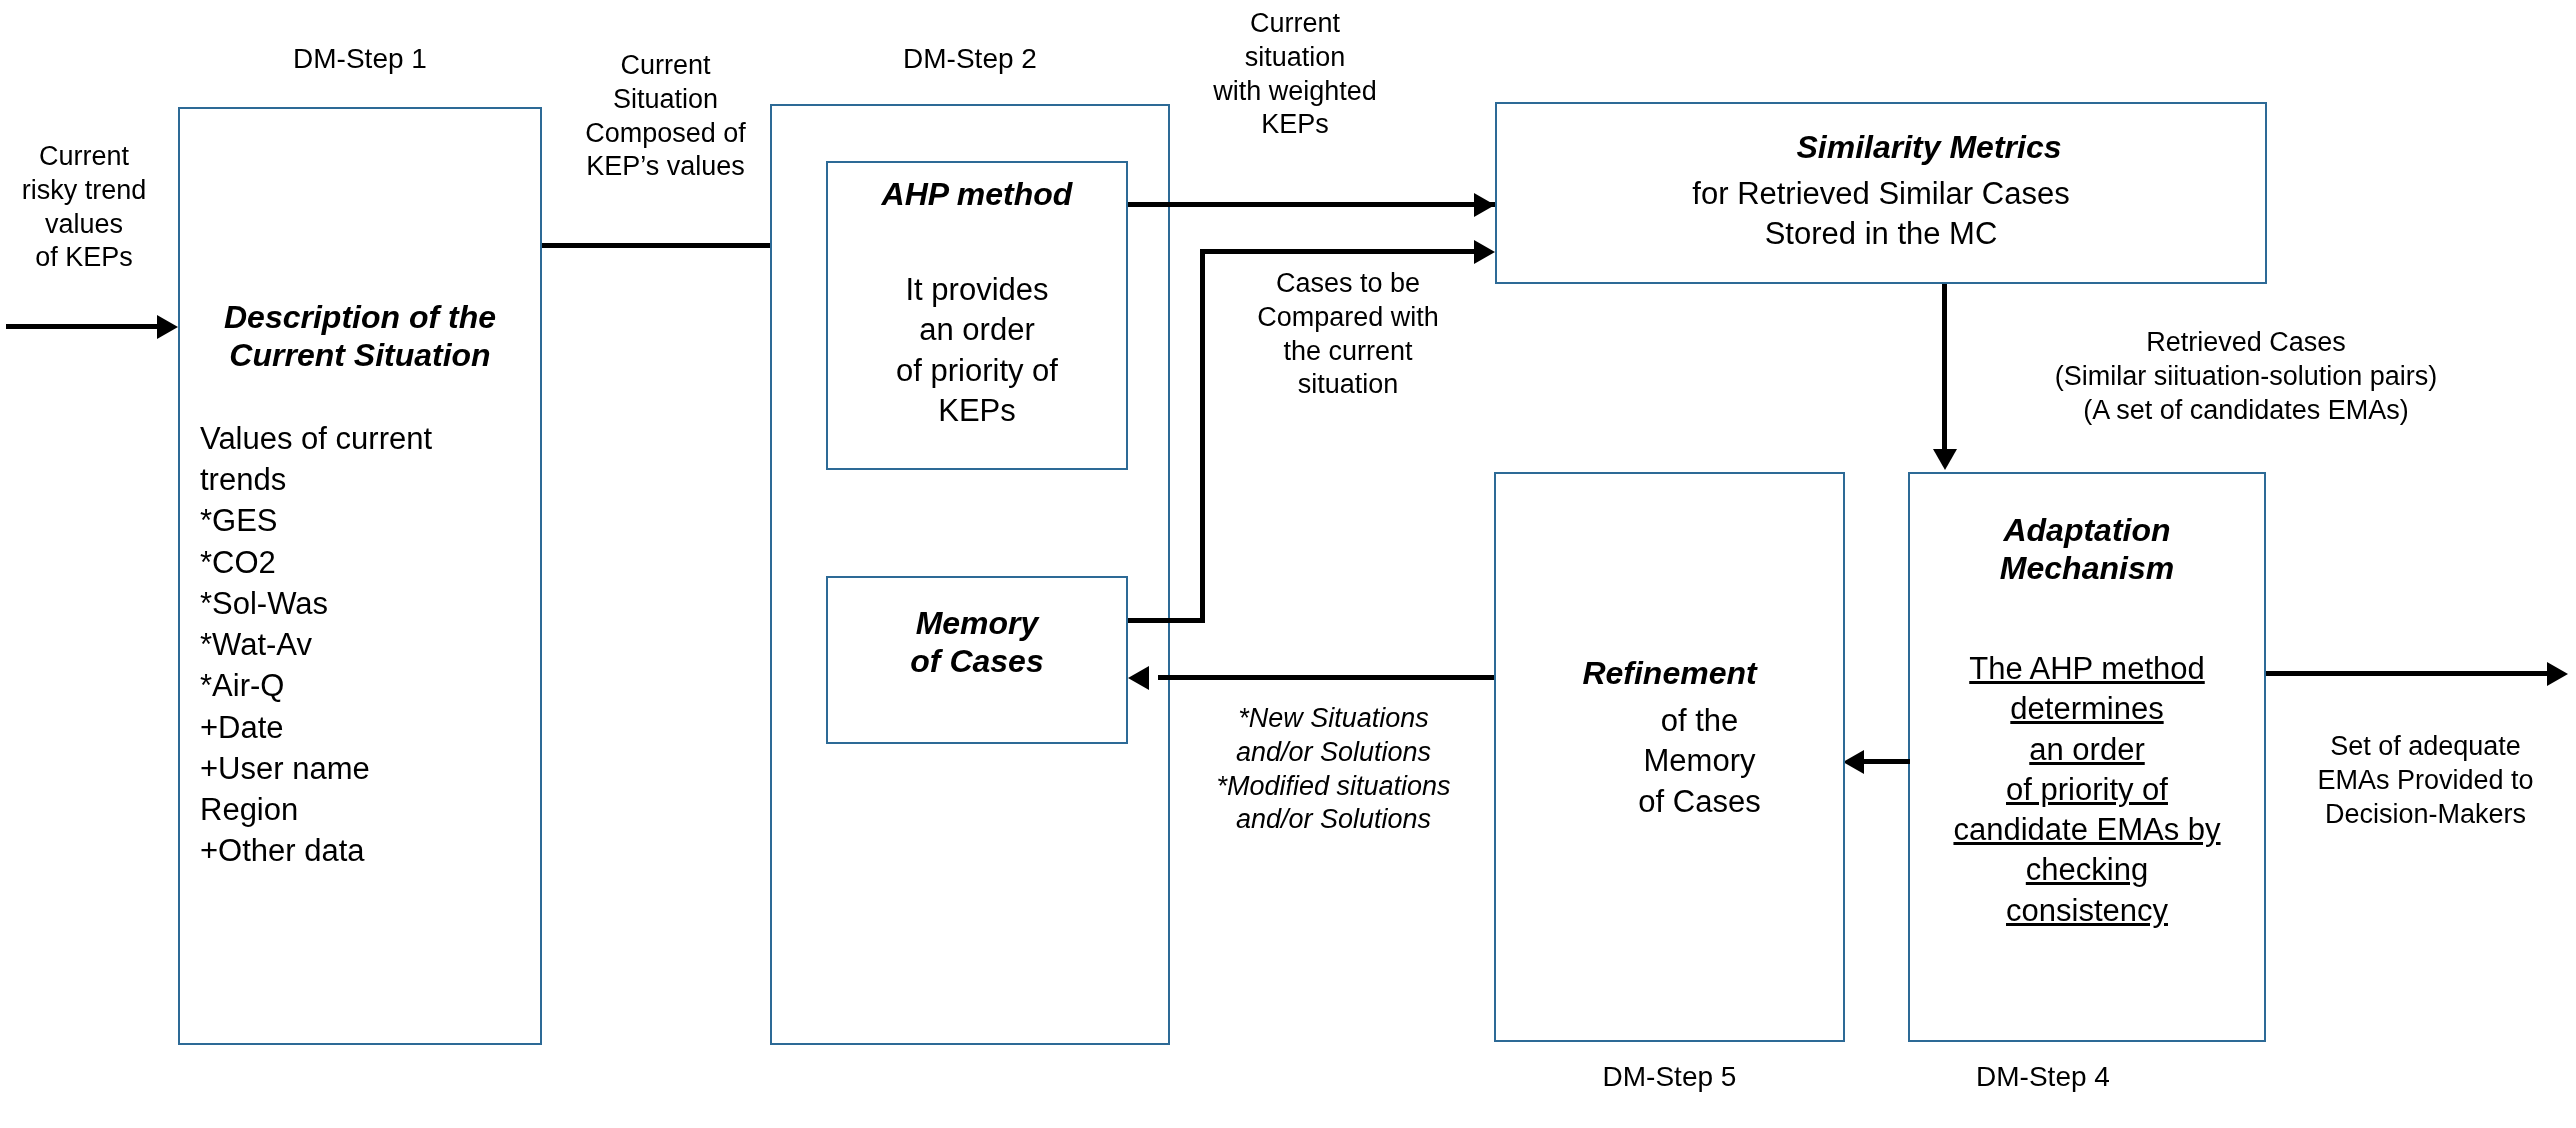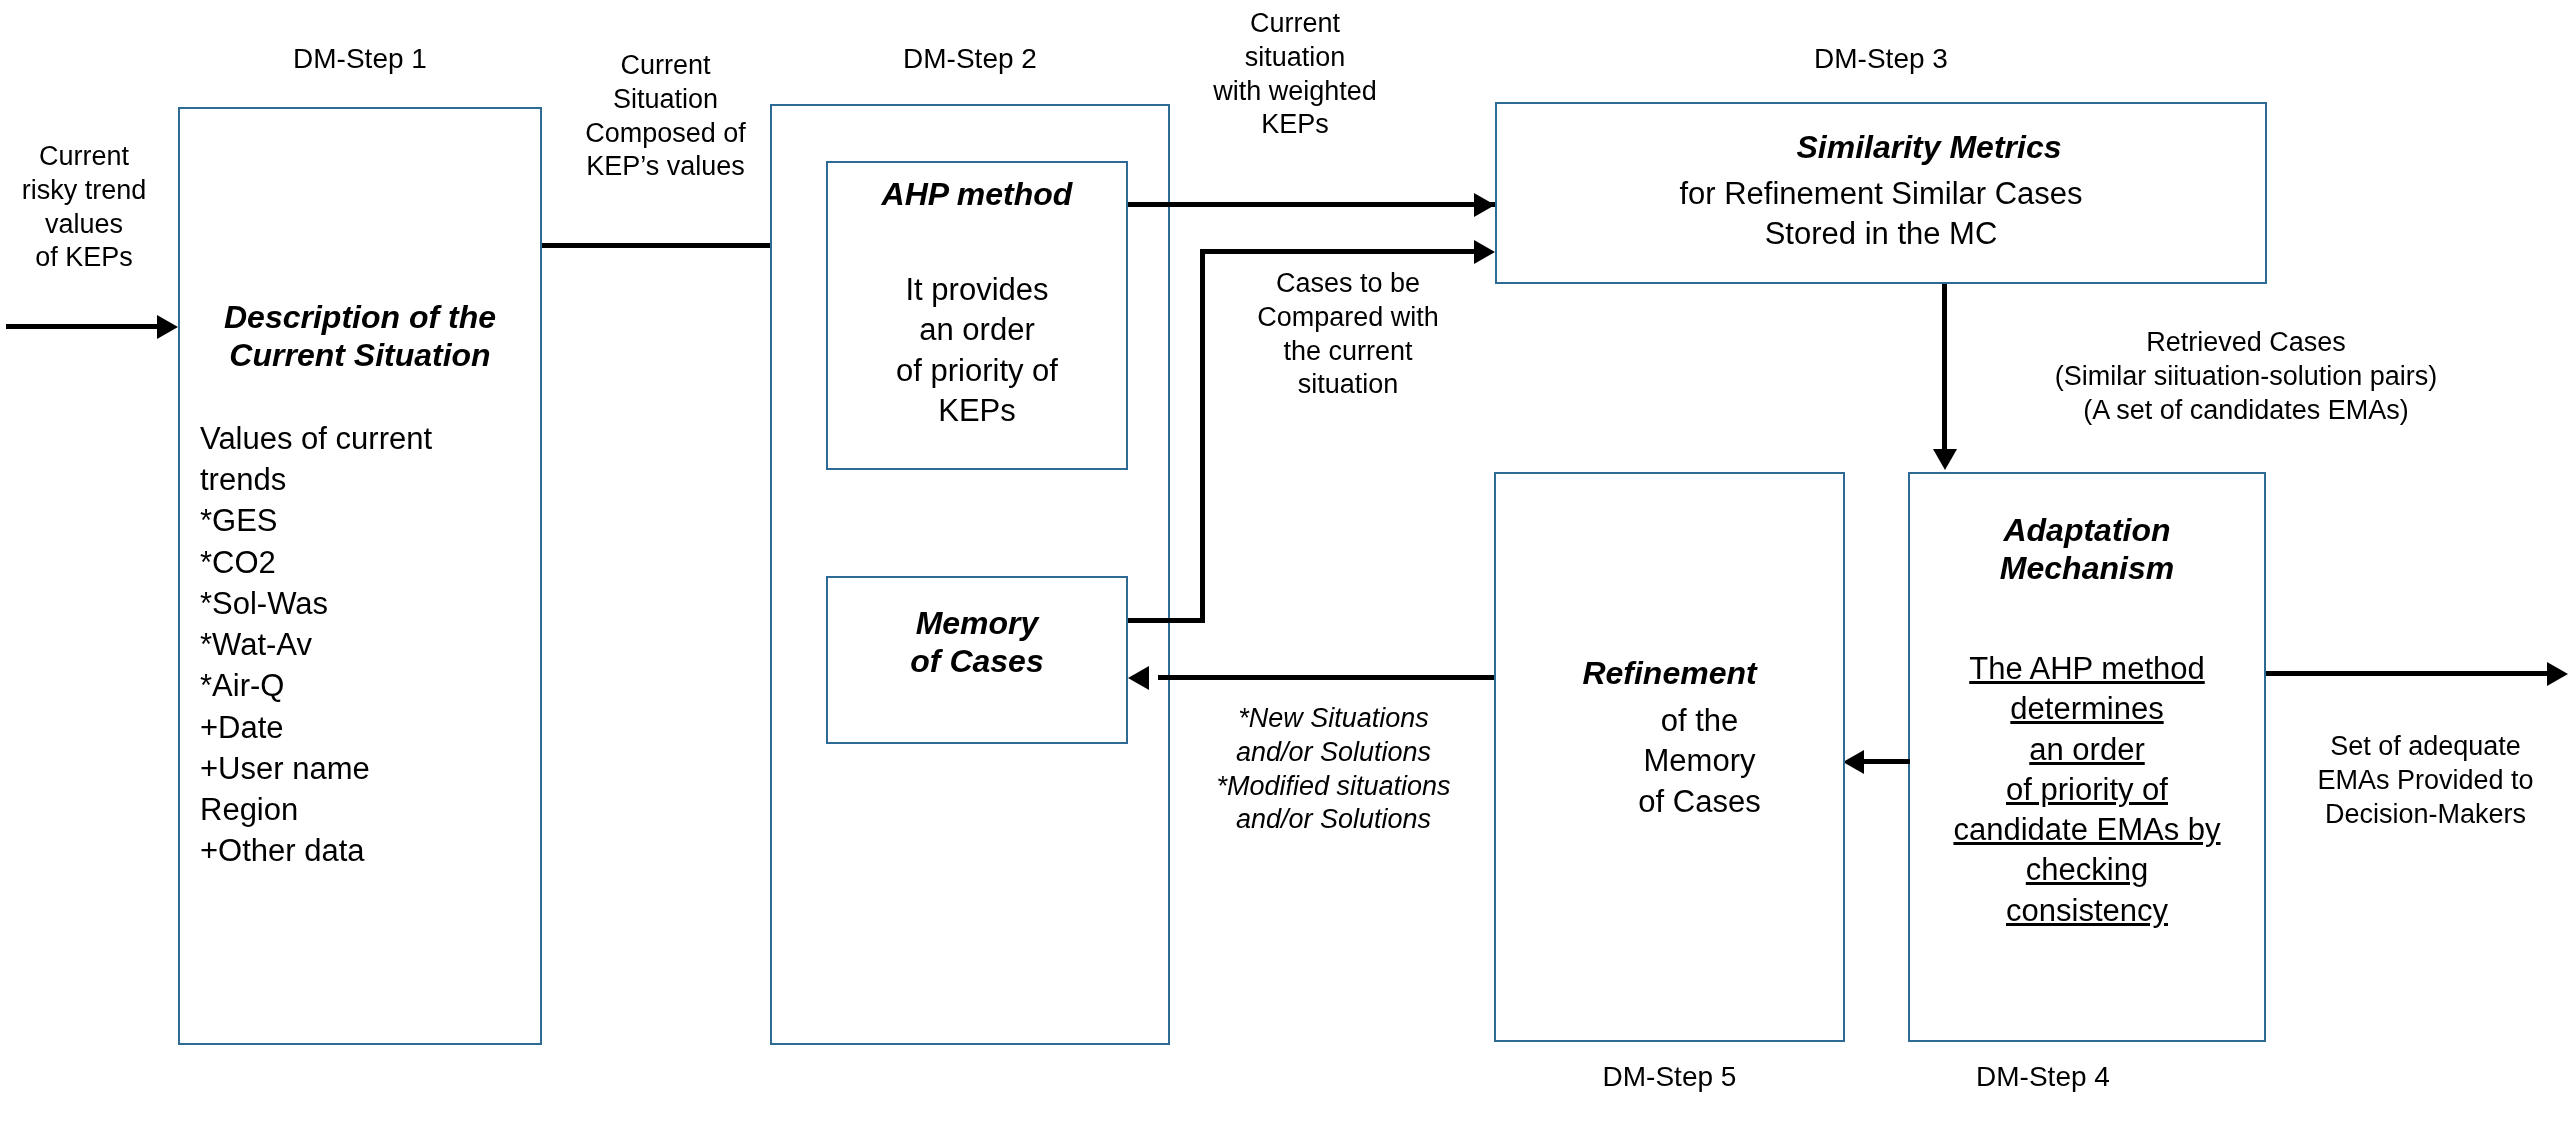--- a/index.html
+++ b/index.html
@@ -95,25 +95,24 @@
 
   <div class="ln hline" style="left:1128px;top:618px;width:77px;"></div>
   <div class="ln vline" style="left:1200px;top:249px;height:373px;"></div>
   <div class="ln hline" style="left:1200px;top:249px;width:277px;"></div>
   <div class="arrow-r" style="left:1474px;top:240px;"></div>
   <div class="txt annot" style="left:1225px;top:267px;width:246px;">Cases to be
 Compared with
 the current
 situation</div>
 
-  <div class="txt lbl-step" style="left:1495px;top:42px;width:772px;">DM-Step 3</div>
 
   <div class="box" style="left:1495px;top:102px;width:772px;height:182px;"></div>
   <div class="txt boxtitle" style="left:1495px;top:128px;width:868px;">Similarity Metrics</div>
-  <div class="txt boxbody" style="left:1495px;top:174px;width:772px;">for Refinement Similar Cases
+  <div class="txt boxbody" style="left:1495px;top:174px;width:772px;">for Retrieved Similar Cases
 Stored in the MC</div>
 
   <div class="ln vline" style="left:1942px;top:284px;height:168px;"></div>
   <div class="arrow-d" style="left:1933px;top:449px;"></div>
   <div class="txt annot" style="left:1965px;top:326px;width:562px;">Retrieved Cases
 (Similar siituation-solution pairs)
 (A set of candidates EMAs)</div>
 
   <div class="box" style="left:1908px;top:472px;width:358px;height:570px;"></div>
   <div class="txt boxtitle" style="left:1908px;top:511px;width:358px;">Adaptation

